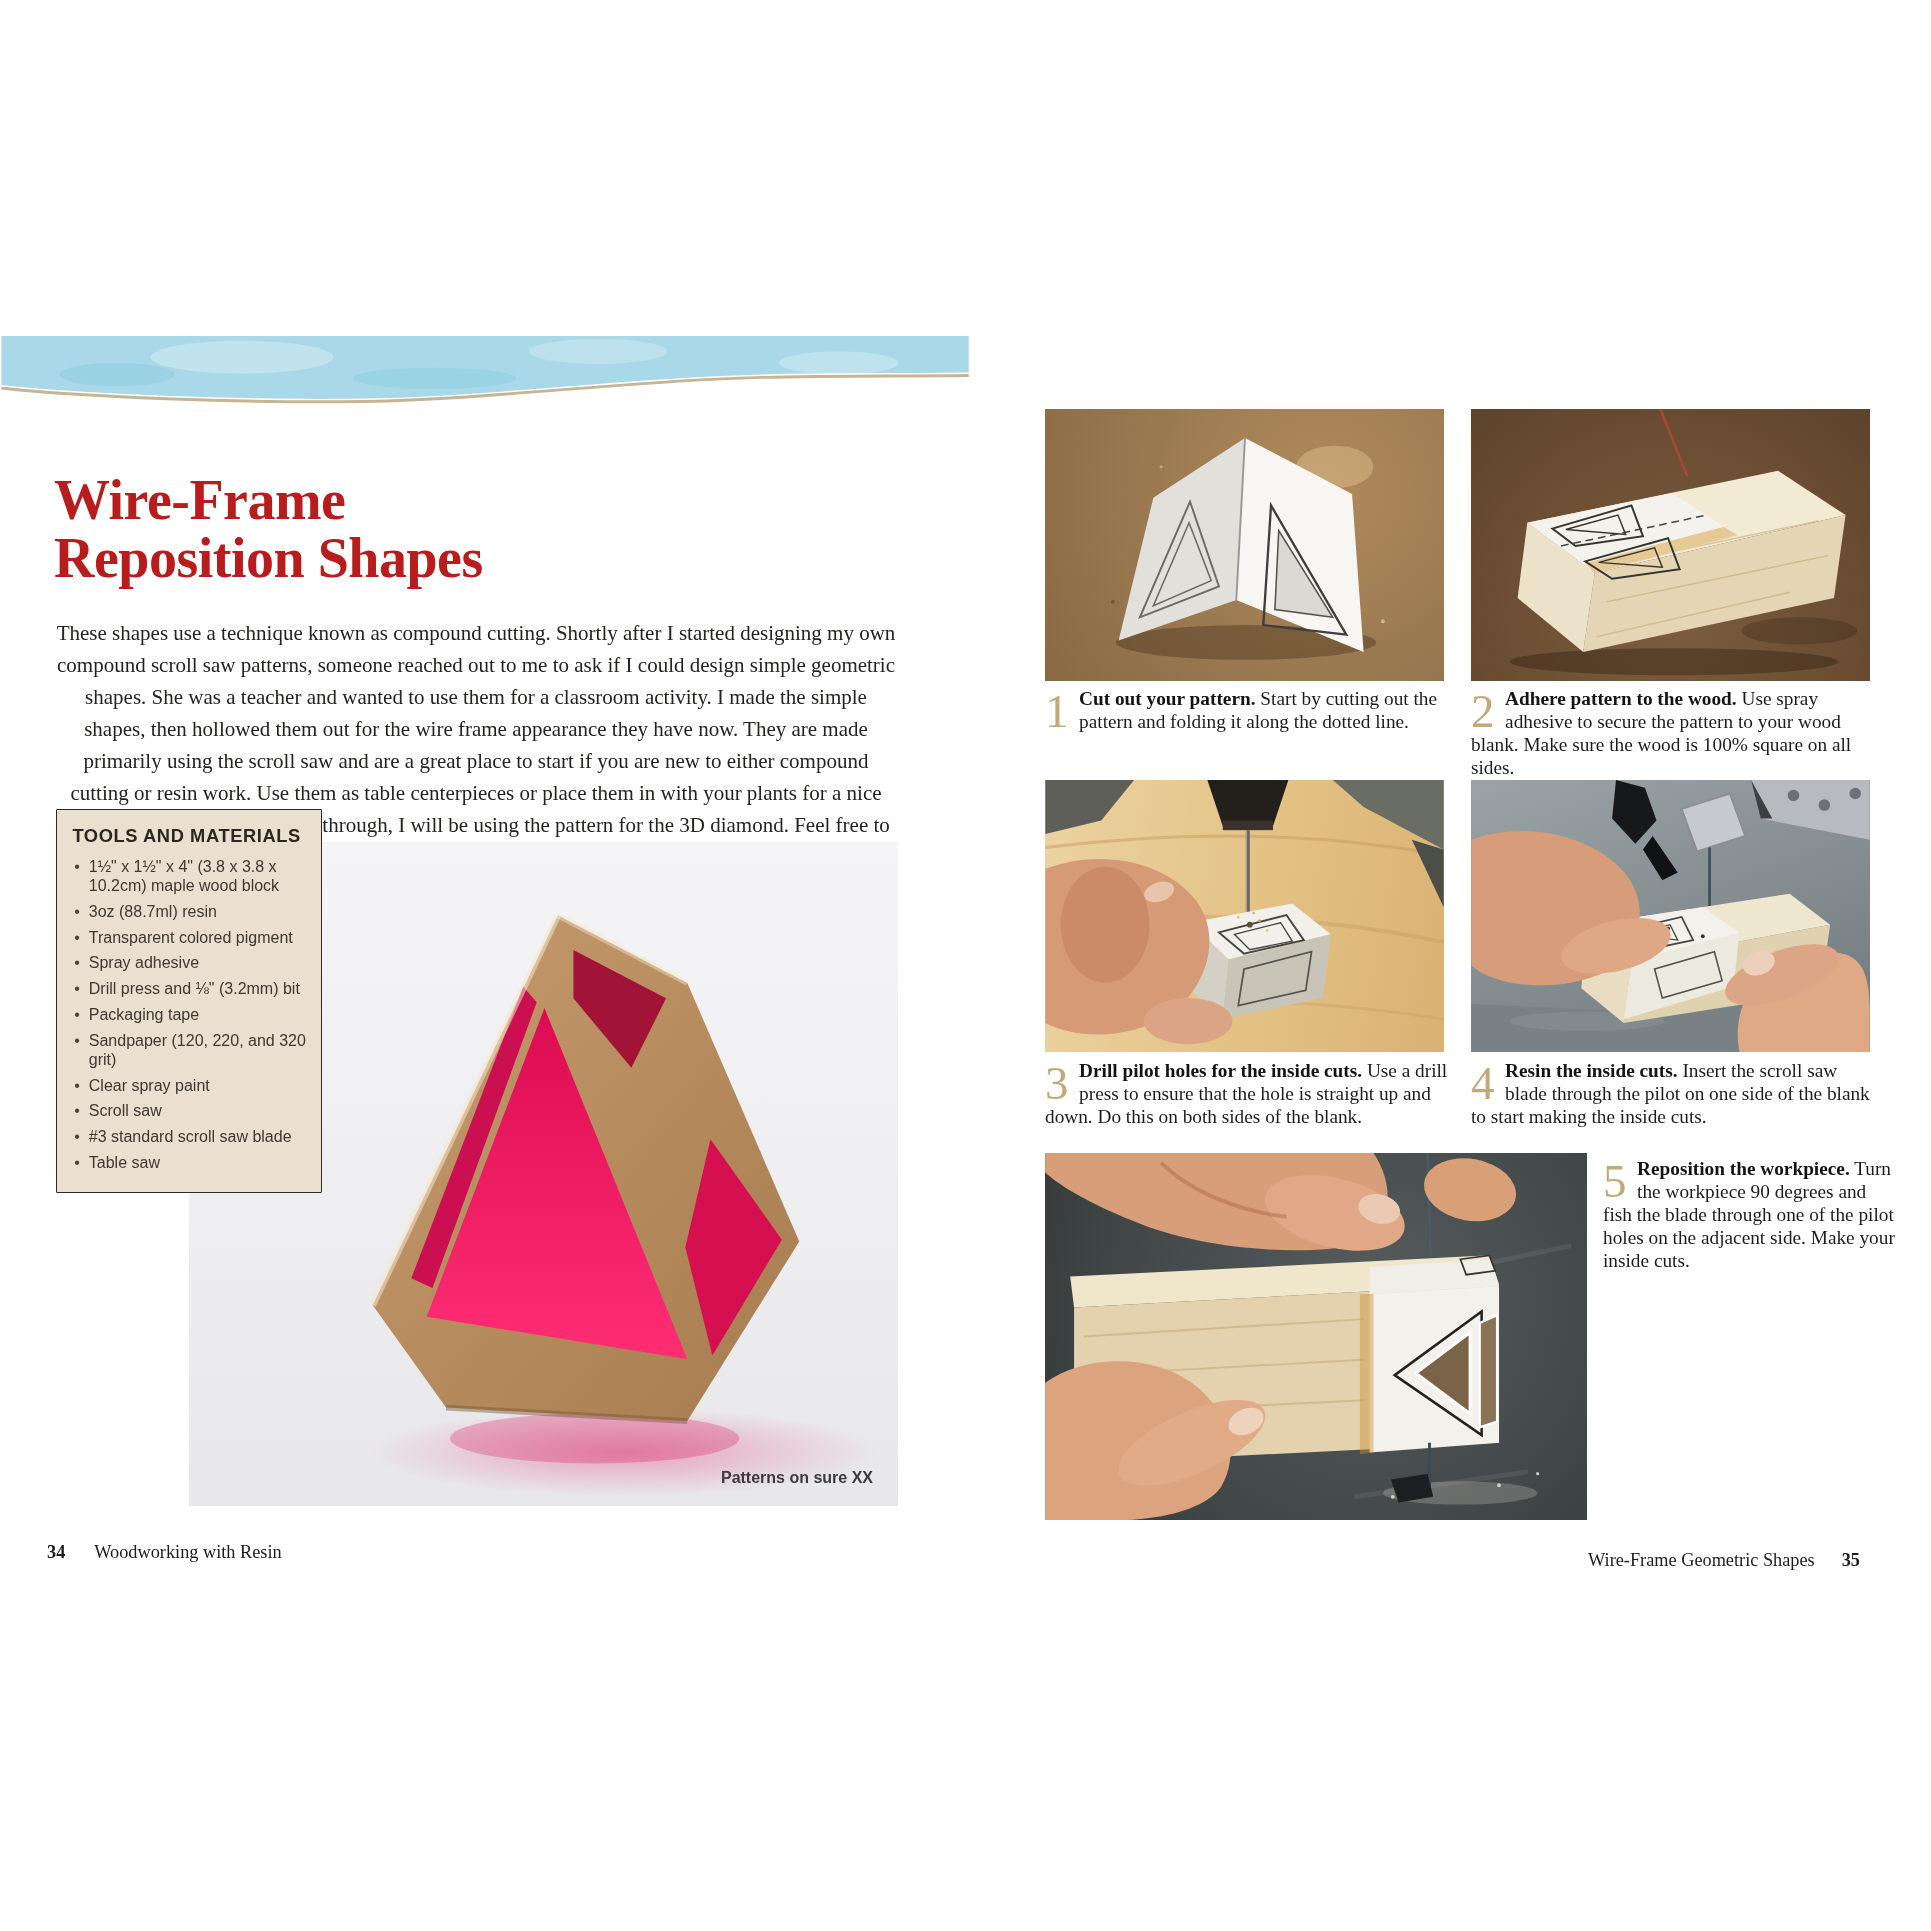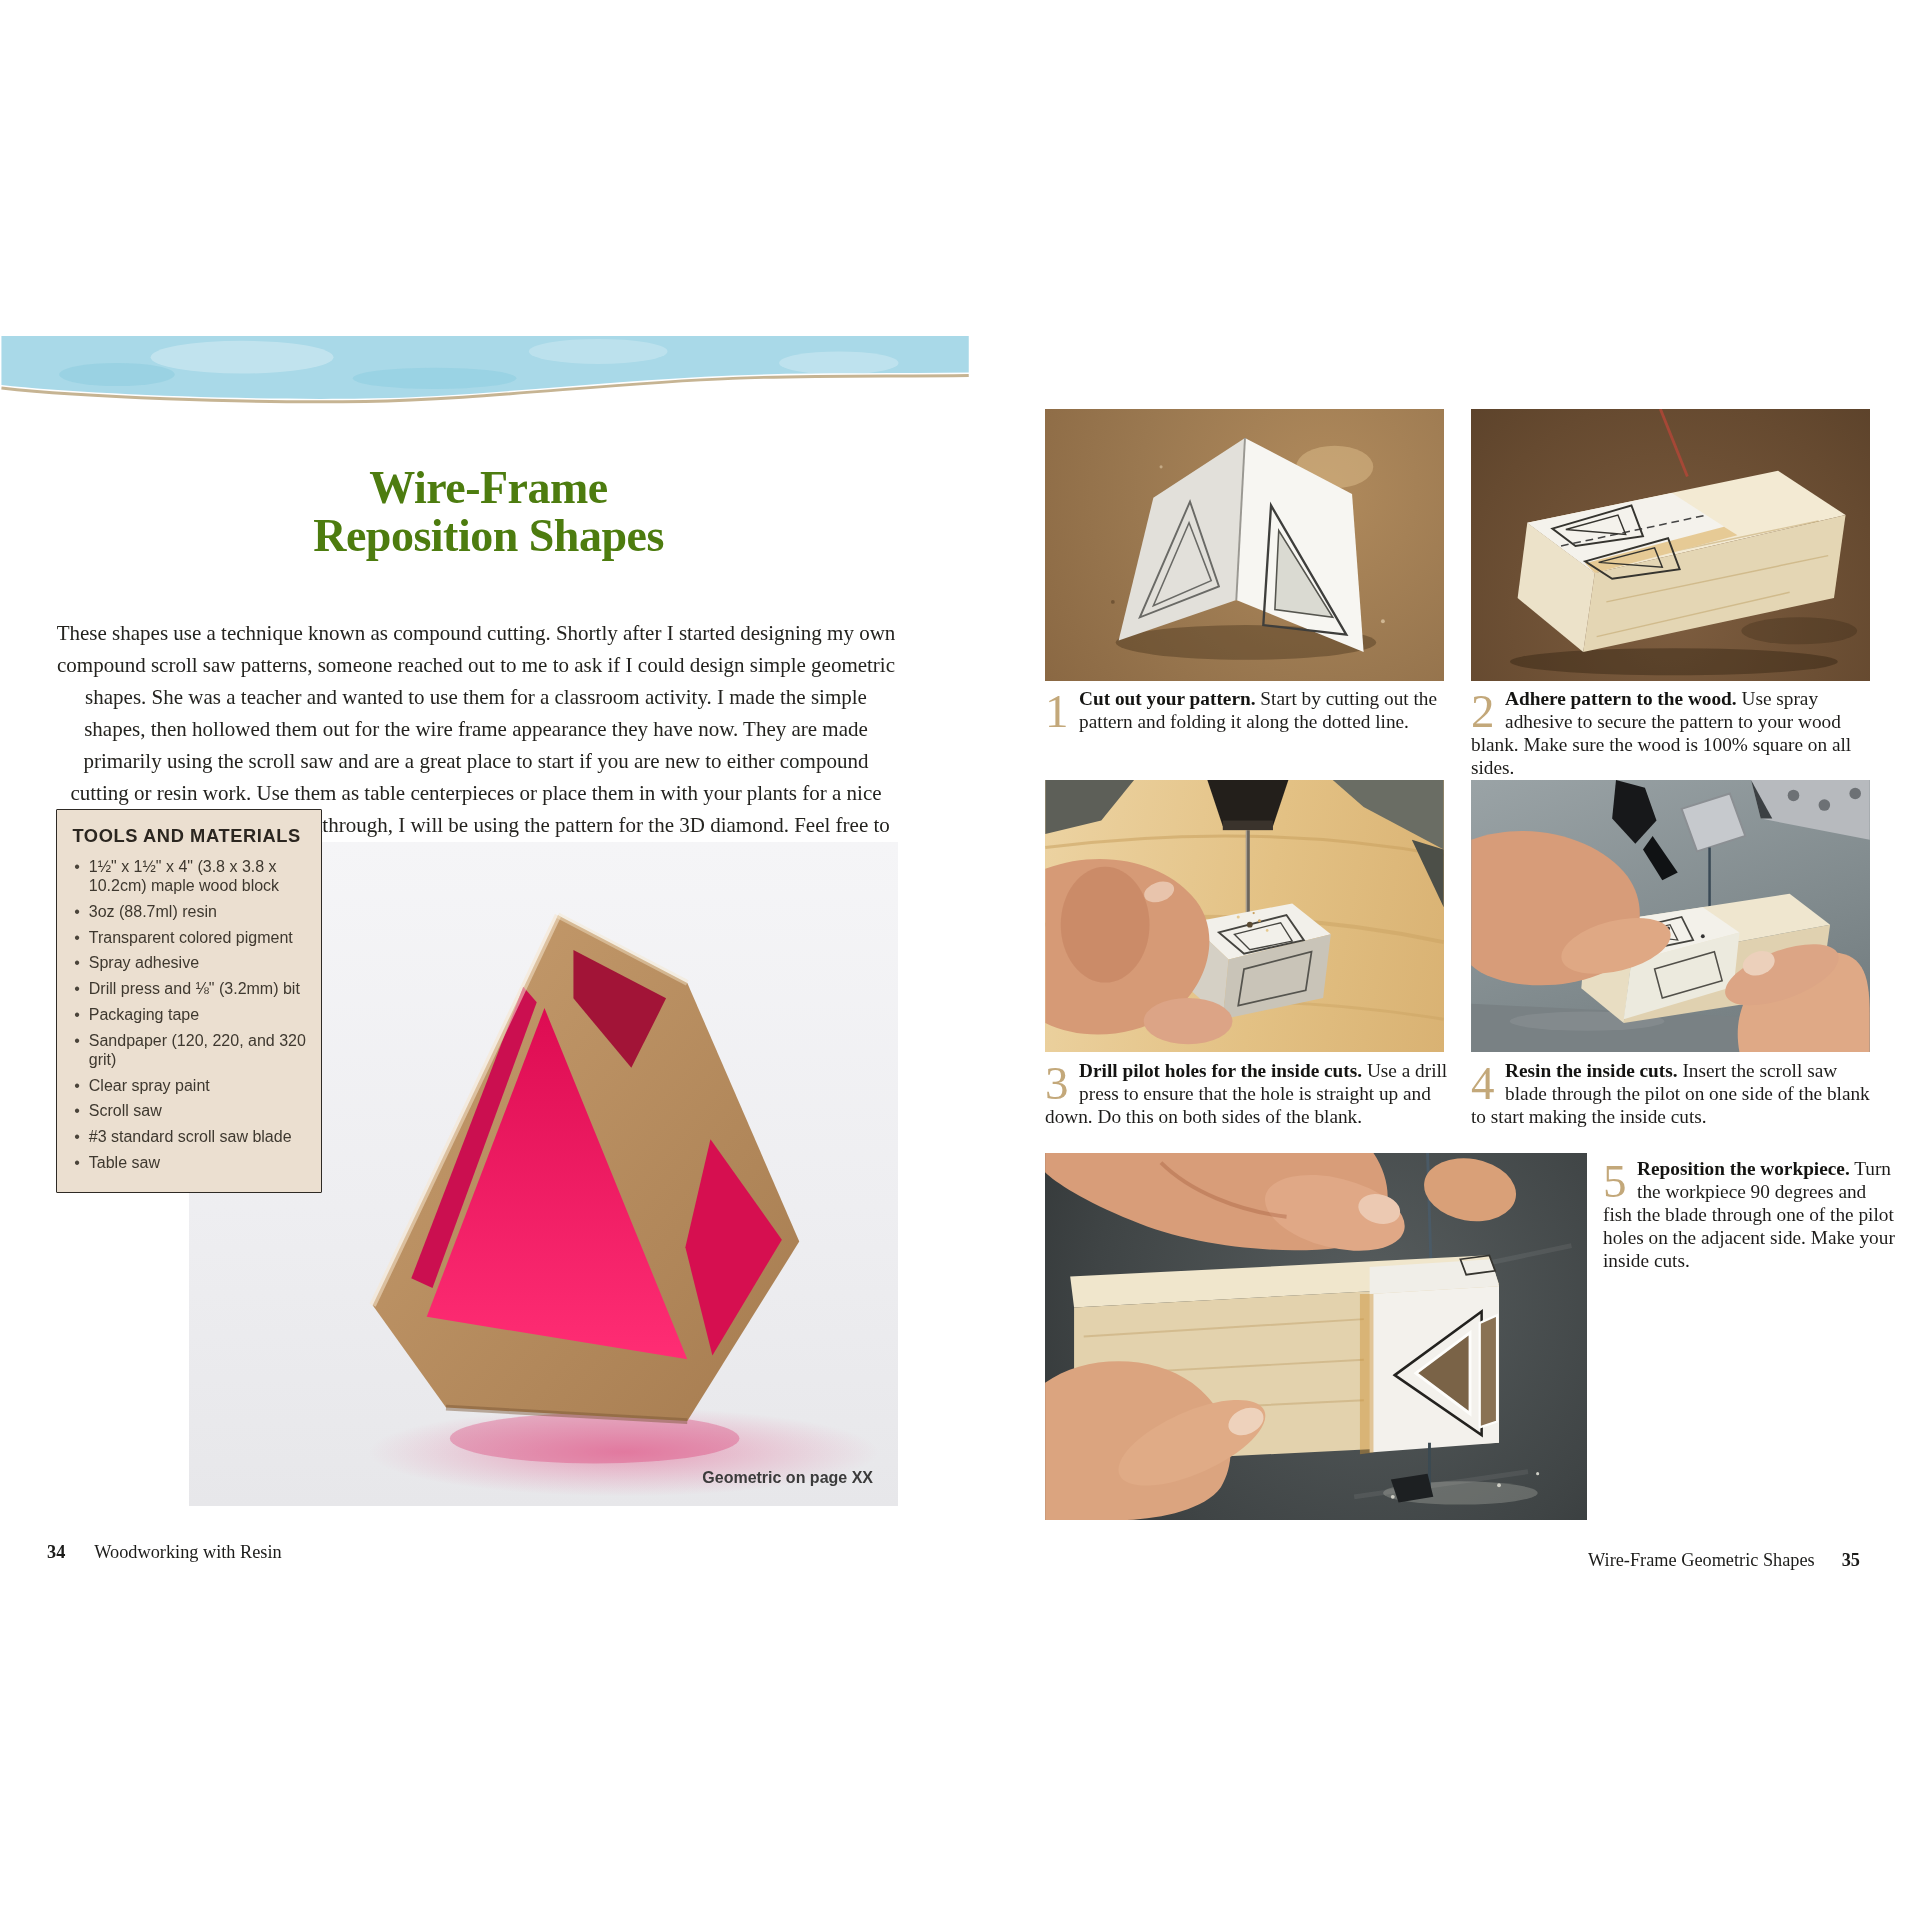--- a/index.html
+++ b/index.html
@@ -4,21 +4,21 @@
 <style>
   html,body{margin:0;padding:0;background:#ffffff;}
   .canvas{
     position:relative;width:1931px;height:1931px;background:#ffffff;
     font-family:"Liberation Serif",serif;color:#1e1e1c;overflow:hidden;
   }
   
   .band{position:absolute;left:0;top:336px;width:975px;height:77px;}
   .title{
     position:absolute;left:54px;top:433px;width:869px;
-    font-size:46px;line-height:1.05;color:#4d7c0f;letter-spacing:-0.5px;text-align:center;
+    font-size:56px;line-height:1.05;color:#b91c1c;letter-spacing:-0.5px;
   }
   .intro{
     position:absolute;left:55px;top:596px;width:842px;
     font-size:21px;line-height:32px;color:#24231f;text-align:center;
   }
   .tools-box{
     position:absolute;left:56px;top:809px;width:266px;box-sizing:border-box;
     background:#ebdfd0;border:1.9px solid #2e2a25;border-radius:1px;
     padding:15.4px 13.5px 13.5px 15.4px;z-index:3;
     font-family:"Liberation Sans",sans-serif;
@@ -136,21 +136,21 @@
       <ellipse cx="420" cy="618" rx="150" ry="26" fill="rgba(215,20,90,0.28)"></ellipse>
       <polygon points="382,76 190,480 266,586 516,600 632,414 516,146" fill="url(#woodG)"></polygon>
       <polygon points="368,172 246,492 516,536" fill="url(#pinkG)"></polygon>
       <polygon points="398,112 494,162 458,234 398,162" fill="#a21437"></polygon>
       <polygon points="540,308 614,412 542,532 514,420" fill="#d60f50"></polygon>
       <polygon points="346,150 230,452 252,462 360,166" fill="#cb0f50"></polygon>
       <path d="M382,76 L190,480" stroke="rgba(245,230,205,0.55)" stroke-width="7" fill="none"></path>
       <path d="M382,76 L516,146" stroke="rgba(245,230,205,0.45)" stroke-width="6" fill="none"></path>
       <path d="M266,586 L516,600" stroke="rgba(120,84,50,0.45)" stroke-width="6" fill="none"></path>
     </svg>
-    <div class="hero-caption">Geometric on page XX</div>
+    <div class="hero-caption">Patterns on sure XX</div>
   </div>
 
   <div class="footer-left">
     <span class="num">34</span><span class="label">Woodworking with Resin</span>
   </div>
 
   <div class="photo p1">
     <svg width="399" height="272" viewBox="0 0 413 282">
       <ellipse cx="300" cy="60" rx="40" ry="22" fill="rgba(222,190,140,0.5)"></ellipse>
       <circle cx="70" cy="200" r="2" fill="rgba(60,40,20,0.4)"></circle>

